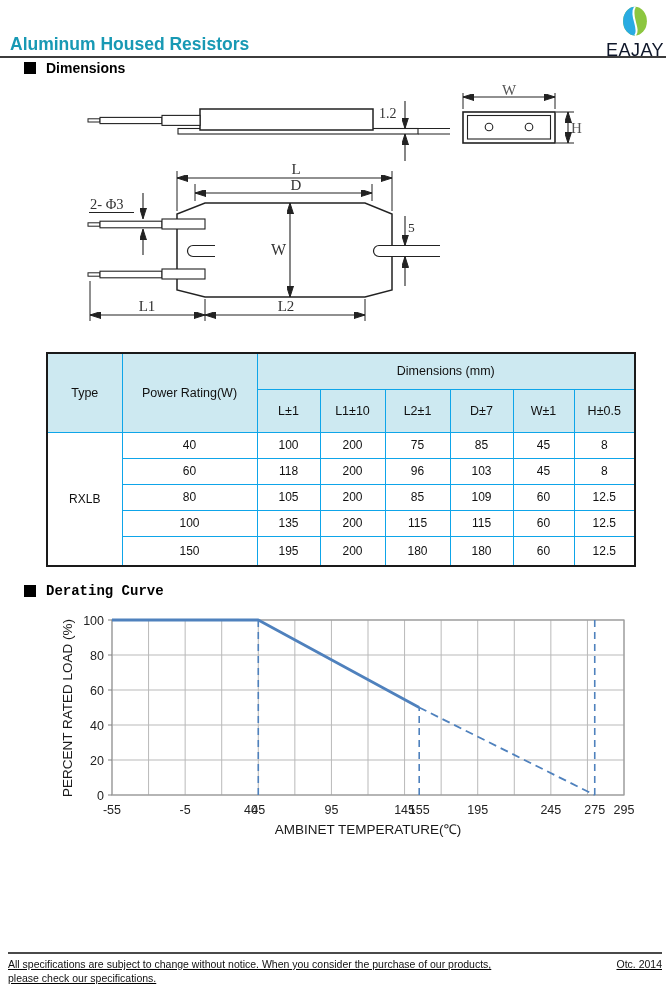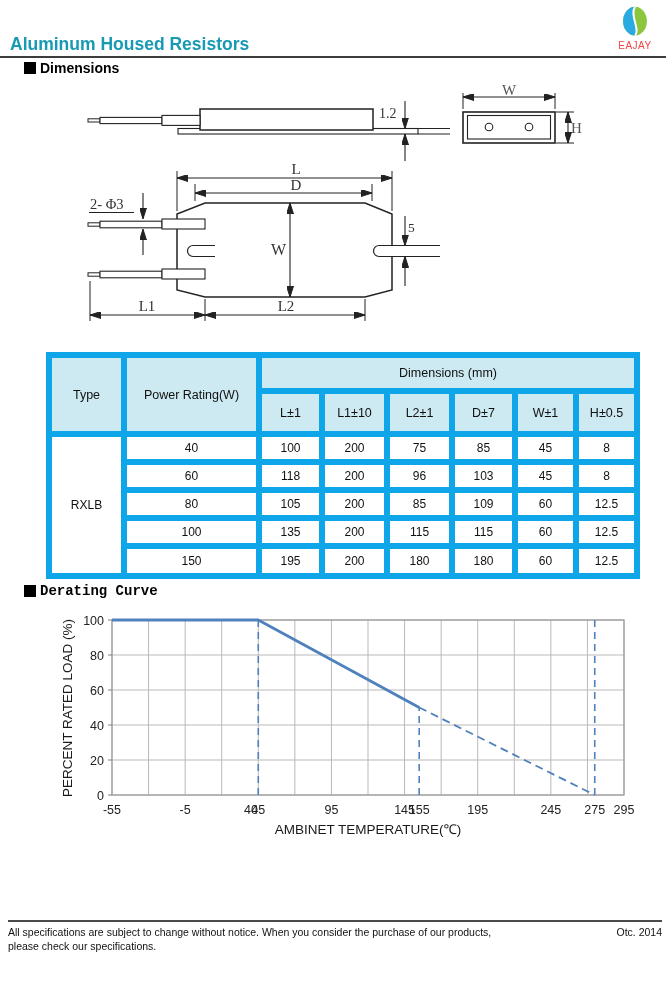--- a/index.html
+++ b/index.html
@@ -1,28 +1,28 @@
 <!DOCTYPE html>
 <html><head>
 <meta charset="utf-8">
 <style>
   html,body{margin:0;padding:0;background:#fff;}
   .page{position:relative;width:670px;height:1000px;background:#fff;overflow:hidden;
         font-family:"Liberation Sans",sans-serif;margin:0 auto;}
   .abs{position:absolute;}
   .title{font-size:17.5px;font-weight:bold;color:#1899b4;}
   .rule{height:2px;background:#3c3c3c;}
-  .sec-head{display:flex;align-items:center;gap:4px;padding-left:16px;}
+  .sec-head{display:flex;align-items:center;gap:10px;padding-left:16px;}
   .sec-square{width:12px;height:12px;background:#000;display:inline-block;}
   .sec-text{font-size:14px;font-weight:bold;color:#000;}
   .logo-wrap{display:flex;flex-direction:column;align-items:center;width:58px;}
-  .logo-text{font-size:10px;color:#ef4444;letter-spacing:0.5px;margin-top:-1px;}
+  .logo-text{font-size:18px;color:#0f172a;letter-spacing:0.5px;margin-top:-1px;}
   
   .spec-table{border-collapse:collapse;table-layout:fixed;width:588px;border:2px solid #1a1a1a;}
-  .spec-table td{border:6px solid #0ea5e9;text-align:center;vertical-align:middle;
+  .spec-table td{border:1px solid #0ea5e9;text-align:center;vertical-align:middle;
                  font-size:12px;color:#111;padding:4px;}
   .spec-table td.hd{background:#cde9f1;font-size:12.5px;}
   
   .draw line,.draw path,.draw rect{stroke:#222;}
   .dim{font-family:"Liberation Serif","DejaVu Serif",serif;fill:#333;}
   .dimg{font-family:"Liberation Serif","DejaVu Serif",serif;fill:#555;}
   
   #chart-svg text{font-family:"Liberation Sans",sans-serif;}
   .axis-title{font-size:13.5px;fill:#1a1a1a;}
   
@@ -267,21 +267,21 @@
         <text x="364.2" y="206" text-anchor="middle" font-size="12.5" fill="#222">155</text>
         <text x="422.7142857142857" y="206" text-anchor="middle" font-size="12.5" fill="#222">195</text>
         <text x="495.85714285714283" y="206" text-anchor="middle" font-size="12.5" fill="#222">245</text>
         <text x="539.7428571428571" y="206" text-anchor="middle" font-size="12.5" fill="#222">275</text>
         <text x="569" y="206" text-anchor="middle" font-size="12.5" fill="#222">295</text>
       </g>
     <text class="axis-title" transform="translate(17,100) rotate(-90)" text-anchor="middle" font-size="12.5">PERCENT RATED LOAD (%)</text>
     <text class="axis-title" x="313" y="226" text-anchor="middle">AMBINET TEMPERATURE(℃)</text>
   </svg>
 
-  <div class="abs" style="left:8px;right:8px;top:920px;">
+  <div class="abs" style="left:8px;right:8px;top:952px;text-decoration:underline;">
     <div class="rule" style="height:2px;background:#4a4a4a;"></div>
     <div style="display:flex;justify-content:space-between;margin-top:3px;">
       <div class="ft-small" style="max-width:520px;">
         <div>All specifications are subject to change without notice. When you consider the purchase of our products,</div>
         <div>please check our specifications.</div>
       </div>
       <div class="ft-small">Otc. 2014</div>
     </div>
   </div>
 

